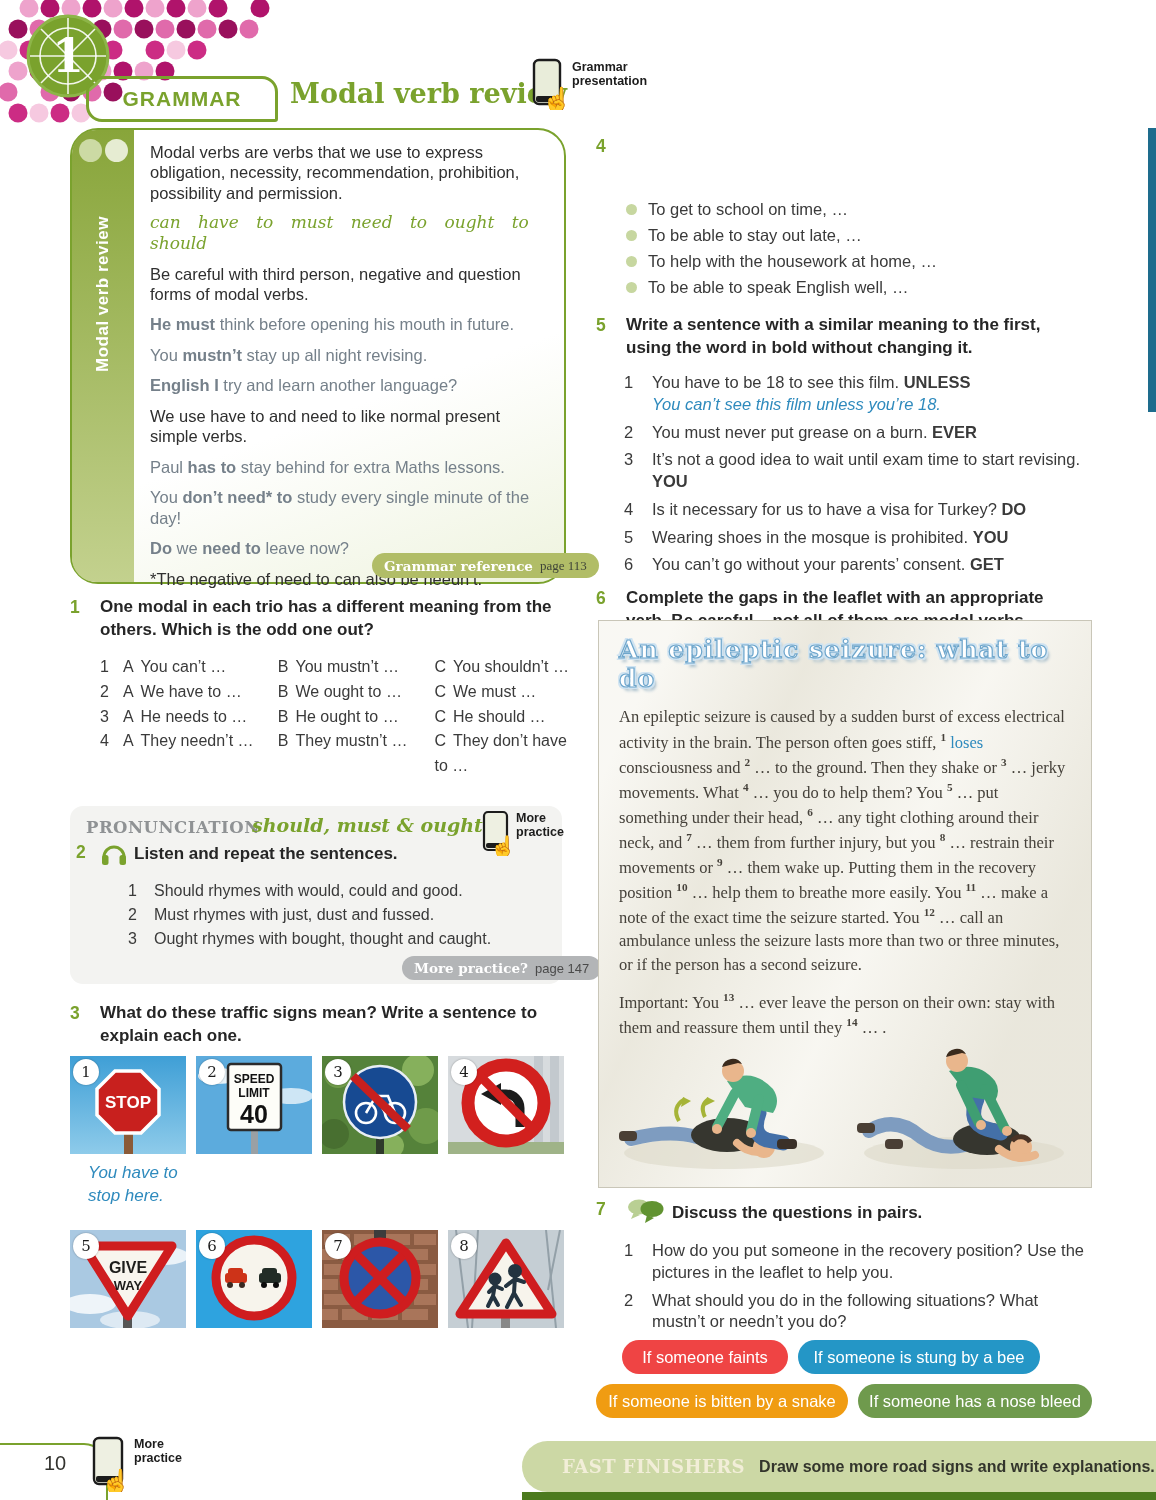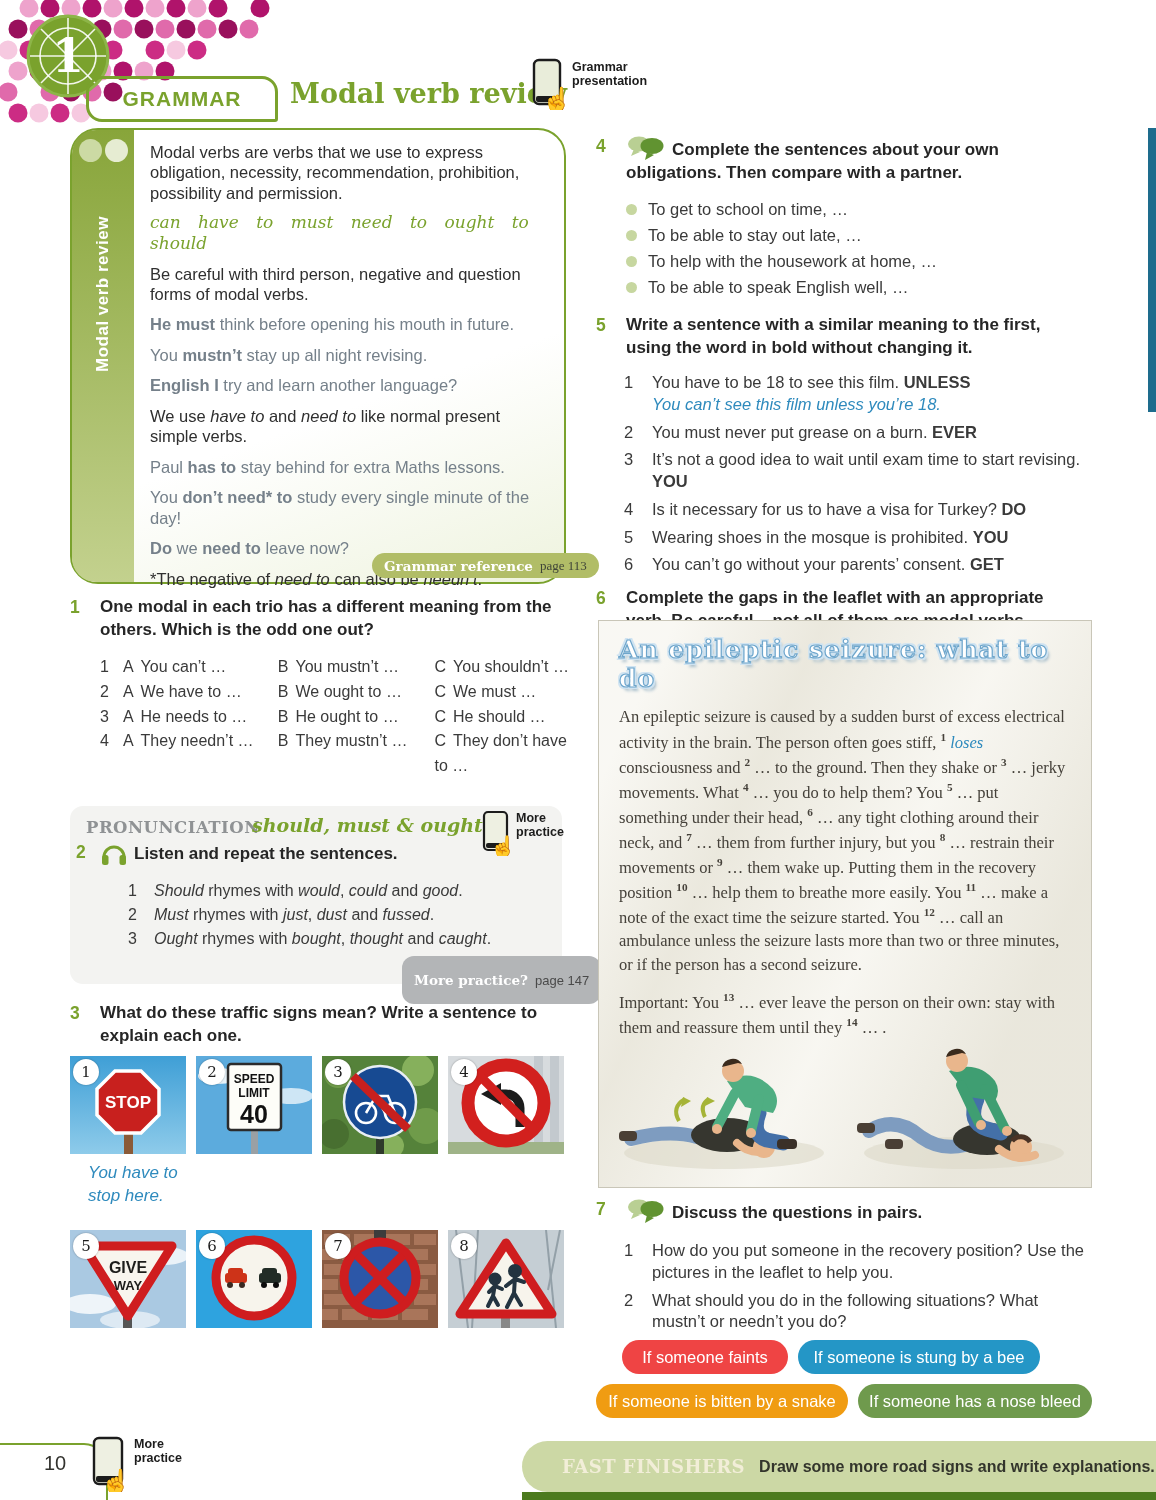--- a/index.html
+++ b/index.html
@@ -1,20 +1,20 @@
 <!DOCTYPE html>
 <html><head>
 <meta charset="utf-8">
 <style>
   html,body{margin:0;padding:0;background:#fff;}
   #page{position:relative;width:1156px;height:1500px;background:#fff;overflow:hidden;
         font-family:"Liberation Sans",sans-serif;color:#2f2f2f;}
   .abs{position:absolute;}
   .b{font-weight:bold;}
-  .i{font-style:italic;}
+  .i{}
   .sup{vertical-align:super;font-size:68%;font-weight:bold;}
   .blue{color:#2e8abd;}
   .seg-wrap span{white-space:pre-wrap;}
 
   
   .grammar-pill{left:86px;top:76px;width:186px;height:40px;border:3px solid #7aa22d;
     border-radius:16px 16px 3px 16px;display:flex;align-items:center;justify-content:center;
     color:#7aa22d;font-weight:bold;font-size:21px;letter-spacing:1px;}
   .page-title{left:290px;top:78px;font-family:"DejaVu Serif",serif;font-weight:bold;
     font-size:27px;color:#7aa22d;}
@@ -52,21 +52,21 @@
 
   
   .pronbox{left:70px;top:806px;width:492px;height:178px;background:#f3f3f1;border-radius:13px;}
   .pron-h{position:absolute;left:16px;top:12px;font-weight:bold;font-size:16.5px;
     color:#8f9294;letter-spacing:.5px;font-family:"DejaVu Serif",serif;}
   .pron-topic{position:absolute;left:182px;top:8px;font-family:"DejaVu Serif",serif;
     font-style:italic;font-weight:bold;color:#7aa22d;font-size:19px;}
   .pron-item{display:flex;font-size:16px;color:#3a3a3a;margin-bottom:6px;}
   .pron-item .n{width:26px;}
   .mp-pill{left:402px;top:956px;height:24px;background:#b3b5b7;border-radius:12px;
-    display:flex;align-items:center;padding:12px 12px;gap:7px;justify-content:flex-end;}
+    display:flex;align-items:center;padding:0 12px;gap:7px;justify-content:flex-end;}
   .mp-pill .lab{font-family:"DejaVu Serif",serif;font-weight:bold;color:#fff;font-size:13.5px;}
   .mp-pill .pg{font-size:13px;color:#4a4a4a;}
 
   
   .tile{position:absolute;width:116px;height:98px;overflow:hidden;}
   .badge{position:absolute;left:3px;top:3px;width:26px;height:26px;border-radius:50%;
     background:#fff;display:flex;align-items:center;justify-content:center;z-index:5;
     font-family:"DejaVu Serif",serif;font-size:15px;color:#1c1c1c;box-shadow:0 0 2px rgba(0,0,0,.35);}
   .blue-example{left:88px;top:1162px;width:100px;color:#2e8abd;font-style:italic;
     font-size:17px;line-height:1.35;}
@@ -432,28 +432,20 @@
       <g stroke="#233340" stroke-width="4" stroke-linecap="round" fill="#233340">
         <circle cx="47" cy="49" r="4.5"></circle>
         <path d="M47 54 L45 66 M47 56 L41 62 M47 56 L54 59 M45 66 L40 76 M45 66 L50 75" fill="none"></path>
         <circle cx="67" cy="41" r="5"></circle>
         <path d="M67 47 L66 63 M67 49 L58 56 M67 49 L76 52 M66 63 L59 77 M66 63 L73 75" fill="none"></path>
       </g>
     </svg>
   </div>
 
   <div class="abs exnum" style="left:596px;top:136px">4</div>
-  <div class="abs" style="left:626px;top:134px;width:452px">
-    <svg style="vertical-align:-6px;margin-right:6px" width="40" height="27" viewBox="0 0 40 27">
-      <ellipse cx="13" cy="10" rx="11" ry="7.5" fill="#b9cf93"></ellipse>
-        <path d="M8 15 l-3 7 9-4z" fill="#b9cf93"></path>
-      <ellipse cx="26" cy="12" rx="11.5" ry="8" fill="#619331"></ellipse>
-        <path d="M21 18 l-2 8 9-5z" fill="#619331"></path>
-    </svg><span class="rtitle">Complete the sentences about your own obligations. Then compare with a partner.</span>
-  </div>
   <div class="abs" style="left:626px;top:200px;width:452px">
     <div class="bullet-row">
         <span class="dot"></span>
         <span>To get to school on time, …</span>
       </div>
     <div class="bullet-row">
         <span class="dot"></span>
         <span>To be able to stay out late, …</span>
       </div>
     <div class="bullet-row">

